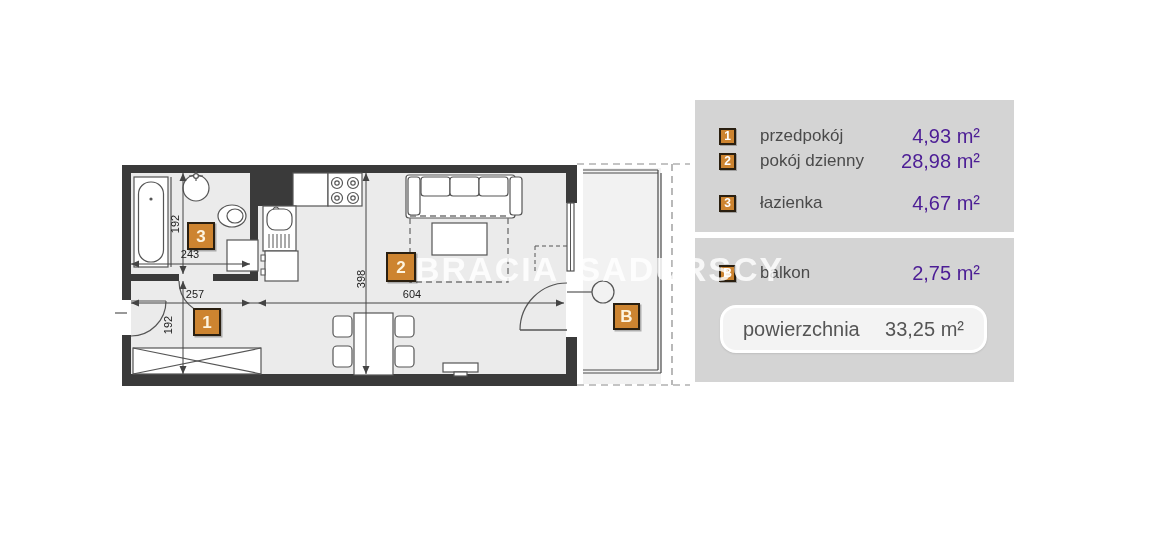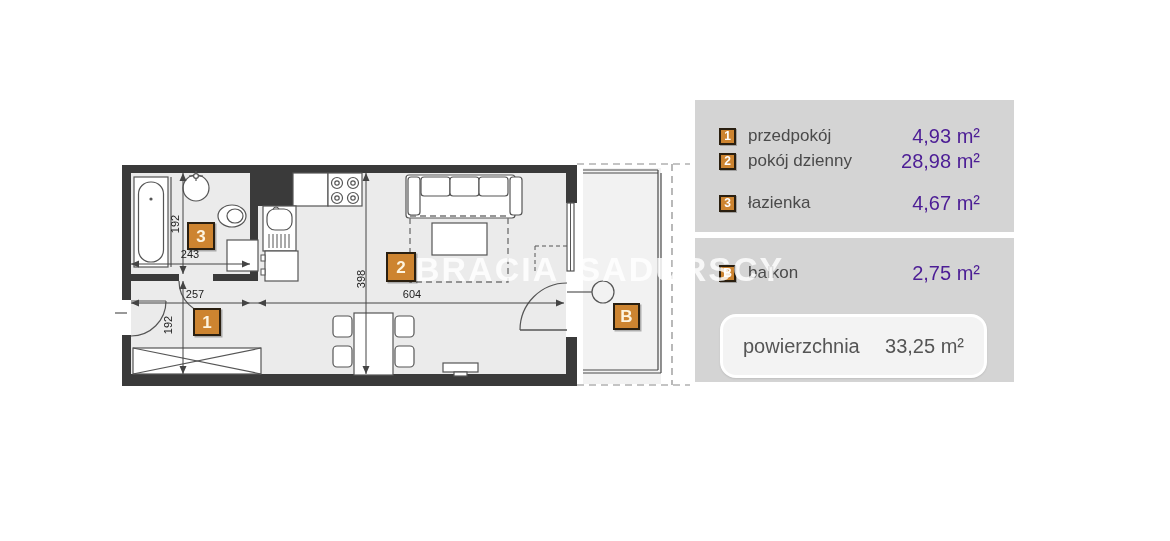--- a/index.html
+++ b/index.html
@@ -19,24 +19,24 @@
              letter-spacing:2px;word-spacing:8px;color:rgba(255,255,255,0.82);z-index:30;
              white-space:nowrap;user-select:none;}
   
   .panel{position:absolute;left:695px;width:319px;background:#d4d4d4;}
   .panel1{top:100px;height:132px;}
   .panel2{top:238px;height:144px;}
   .lrow{position:absolute;left:24px;right:34px;height:22px;display:flex;align-items:center;}
   .lbadge{width:17px;height:17px;background:#cd8430;border:2px solid #2a1f10;color:#fff;
           font-size:12px;font-weight:bold;display:flex;align-items:center;justify-content:center;
           box-sizing:border-box;flex:none;box-shadow:1px 1px 0 rgba(0,0,0,.25);}
-  .lname{margin-left:12px;font-size:17px;color:#4a4a4a;}
+  .lname{margin-left:24px;font-size:17px;color:#4a4a4a;}
   .lname.indent{margin-left:29px;}
   .lval{margin-left:auto;font-size:20px;color:#4c1d95;}
-  .total-box{position:absolute;left:25px;top:76px;width:267px;height:64px;background:#f3f3f3;
+  .total-box{position:absolute;left:25px;top:67px;width:267px;height:48px;background:#f3f3f3;
              border:3px solid #ffffff;border-radius:16px;box-sizing:border-box;display:flex;
              align-items:center;padding:0 20px;box-shadow:0 1px 2px rgba(0,0,0,.10);}
   .tlabel{font-size:20px;color:#555;}
   .tval{margin-left:auto;font-size:20px;color:#555;}
 </style>
 </head>
 <body>
 
 <div class="canvas">
 

